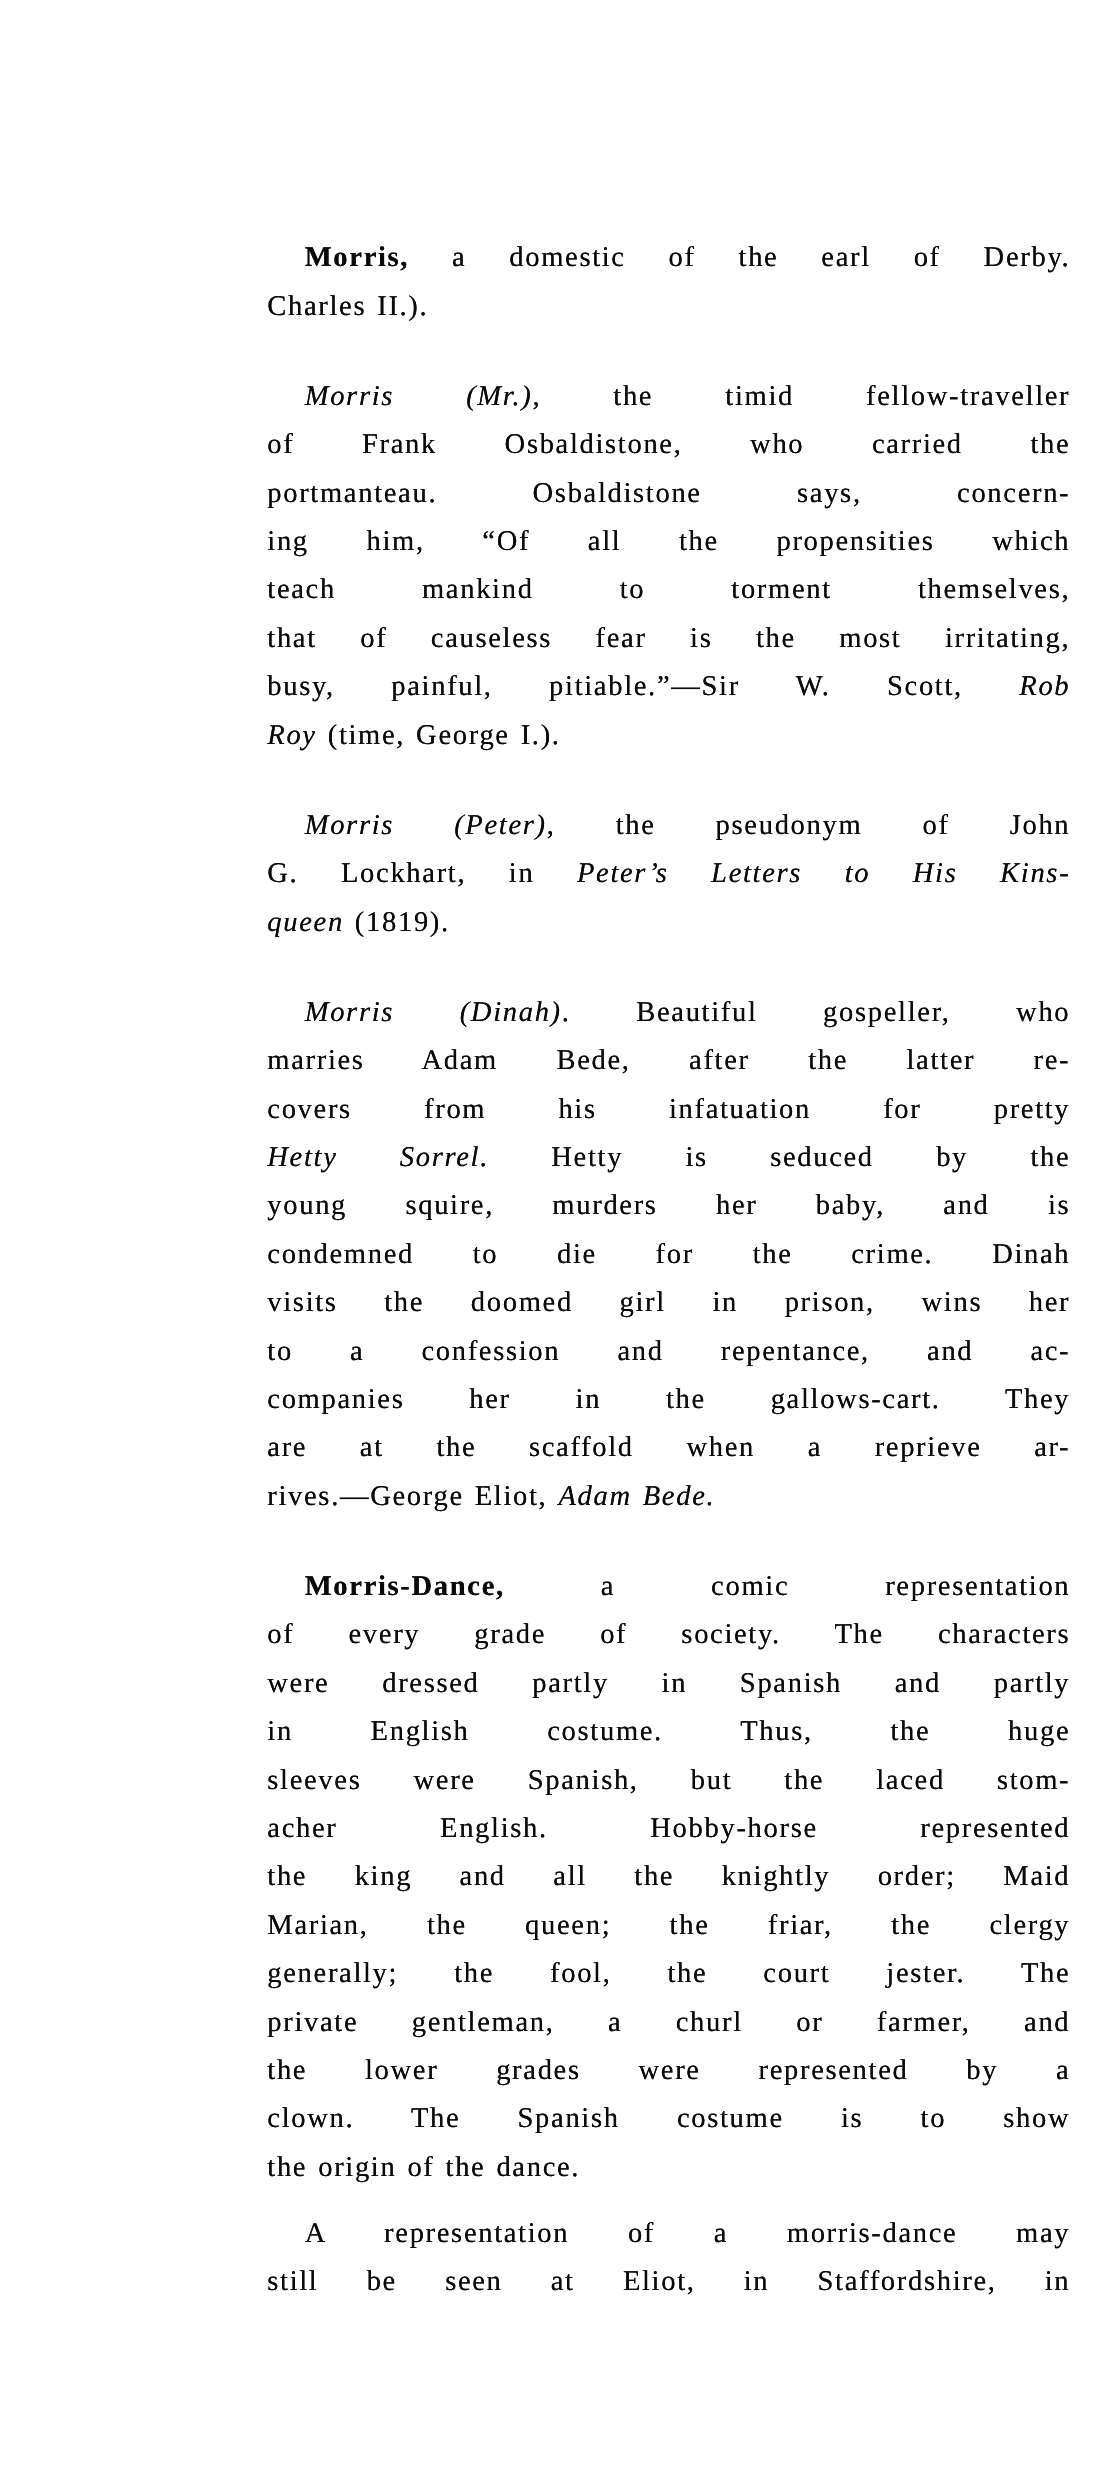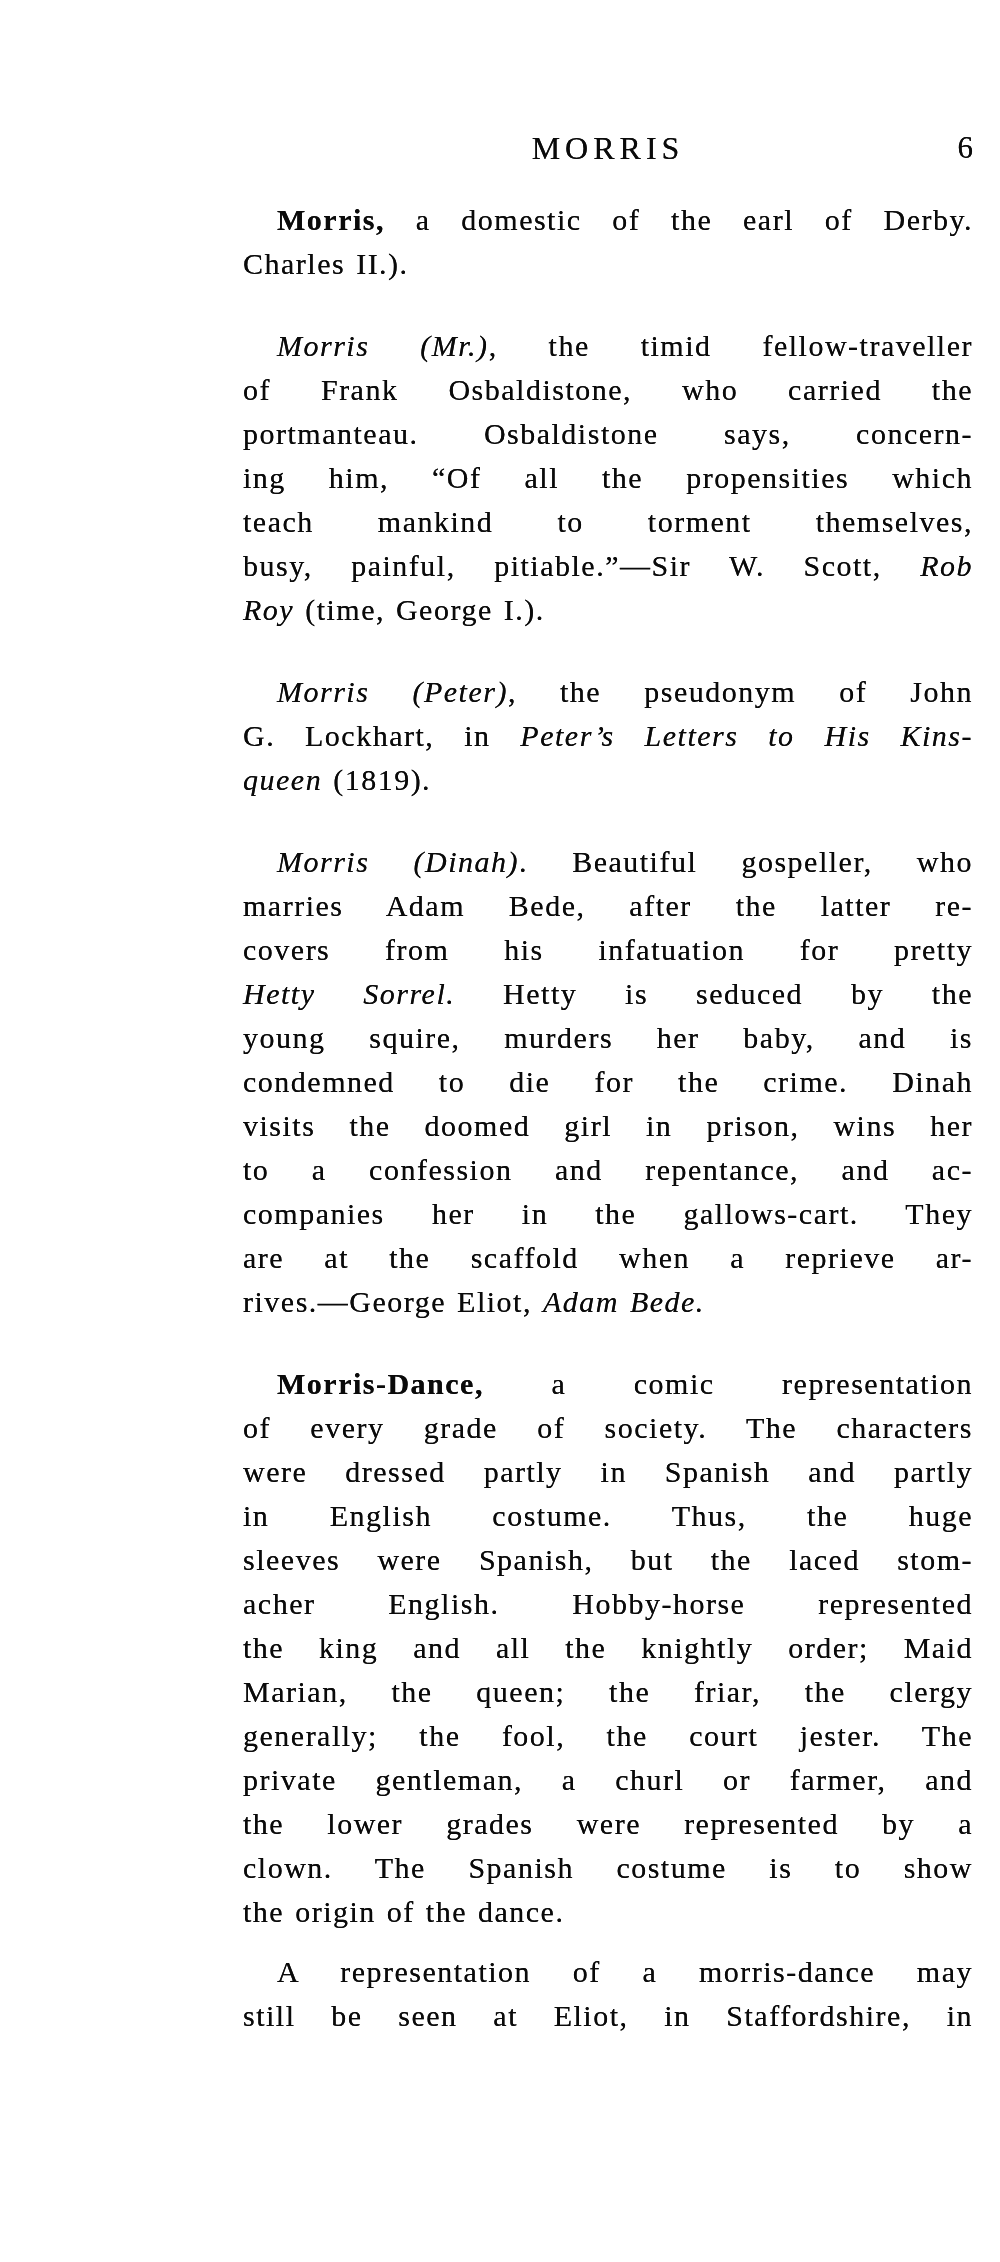--- a/index.html
+++ b/index.html
@@ -34,24 +34,24 @@
   .page-number {
     position: absolute;
     right: 0;
     top: 0;
     font-size: 31px;
     line-height: 36px;
     text-shadow: 0 0 0.5px rgba(0,0,0,0.85);
   }
   .page-body {
     position: absolute;
-    top: 198px;
+    top: 212px;
     left: 243px;
     width: 730px;
-    font-size: 30px;
+    font-size: 26px;
     line-height: 44px;
     letter-spacing: 1.5px;
     word-spacing: 2px;
     text-shadow: 0 0 0.5px rgba(0,0,0,0.85);
   }
   .para {
     margin: 0 0 38px 0;
   }
   .para.nogap {
     margin-bottom: 0;
@@ -69,35 +69,32 @@
   .line.indent {
     text-indent: 34px;
   }
   .seg-b { font-weight: bold; }
   .seg-i { font-style: italic; }
 </style>
 </head>
 <body>
 
 <div class="page">
-  <div class="page-header">
-    <div class="running-title">MORRIS</div>
-    <div class="page-number">6</div>
-  </div>
   <div class="page-body">
       <div class="para">
         <div class="line indent"><span class="seg-b">Morris,</span><span> a domestic of the earl of Derby.</span></div>
         <div class="line last"><span>Charles II.).</span></div>
       </div>
       <div class="para">
         <div class="line indent"><span class="seg-i">Morris (Mr.)</span><span>, the timid fellow-traveller</span></div>
         <div class="line"><span>of Frank Osbaldistone, who carried the</span></div>
         <div class="line"><span>portmanteau. Osbaldistone says, concern-</span></div>
         <div class="line"><span>ing him, “Of all the propensities which</span></div>
         <div class="line"><span>teach mankind to torment themselves,</span></div>
+        <div class="line"><span>that of causeless fear is the most irritating,</span></div>
         <div class="line"><span>busy, painful, pitiable.”—Sir W. Scott, </span><span class="seg-i">Rob</span></div>
         <div class="line last"><span class="seg-i">Roy</span><span> (time, George I.).</span></div>
       </div>
       <div class="para">
         <div class="line indent"><span class="seg-i">Morris (Peter)</span><span>, the pseudonym of John</span></div>
         <div class="line"><span>G. Lockhart, in </span><span class="seg-i">Peter’s Letters to His Kins-</span></div>
         <div class="line last"><span class="seg-i">queen</span><span> (1819).</span></div>
       </div>
       <div class="para">
         <div class="line indent"><span class="seg-i">Morris (Dinah)</span><span>. Beautiful gospeller, who</span></div>

